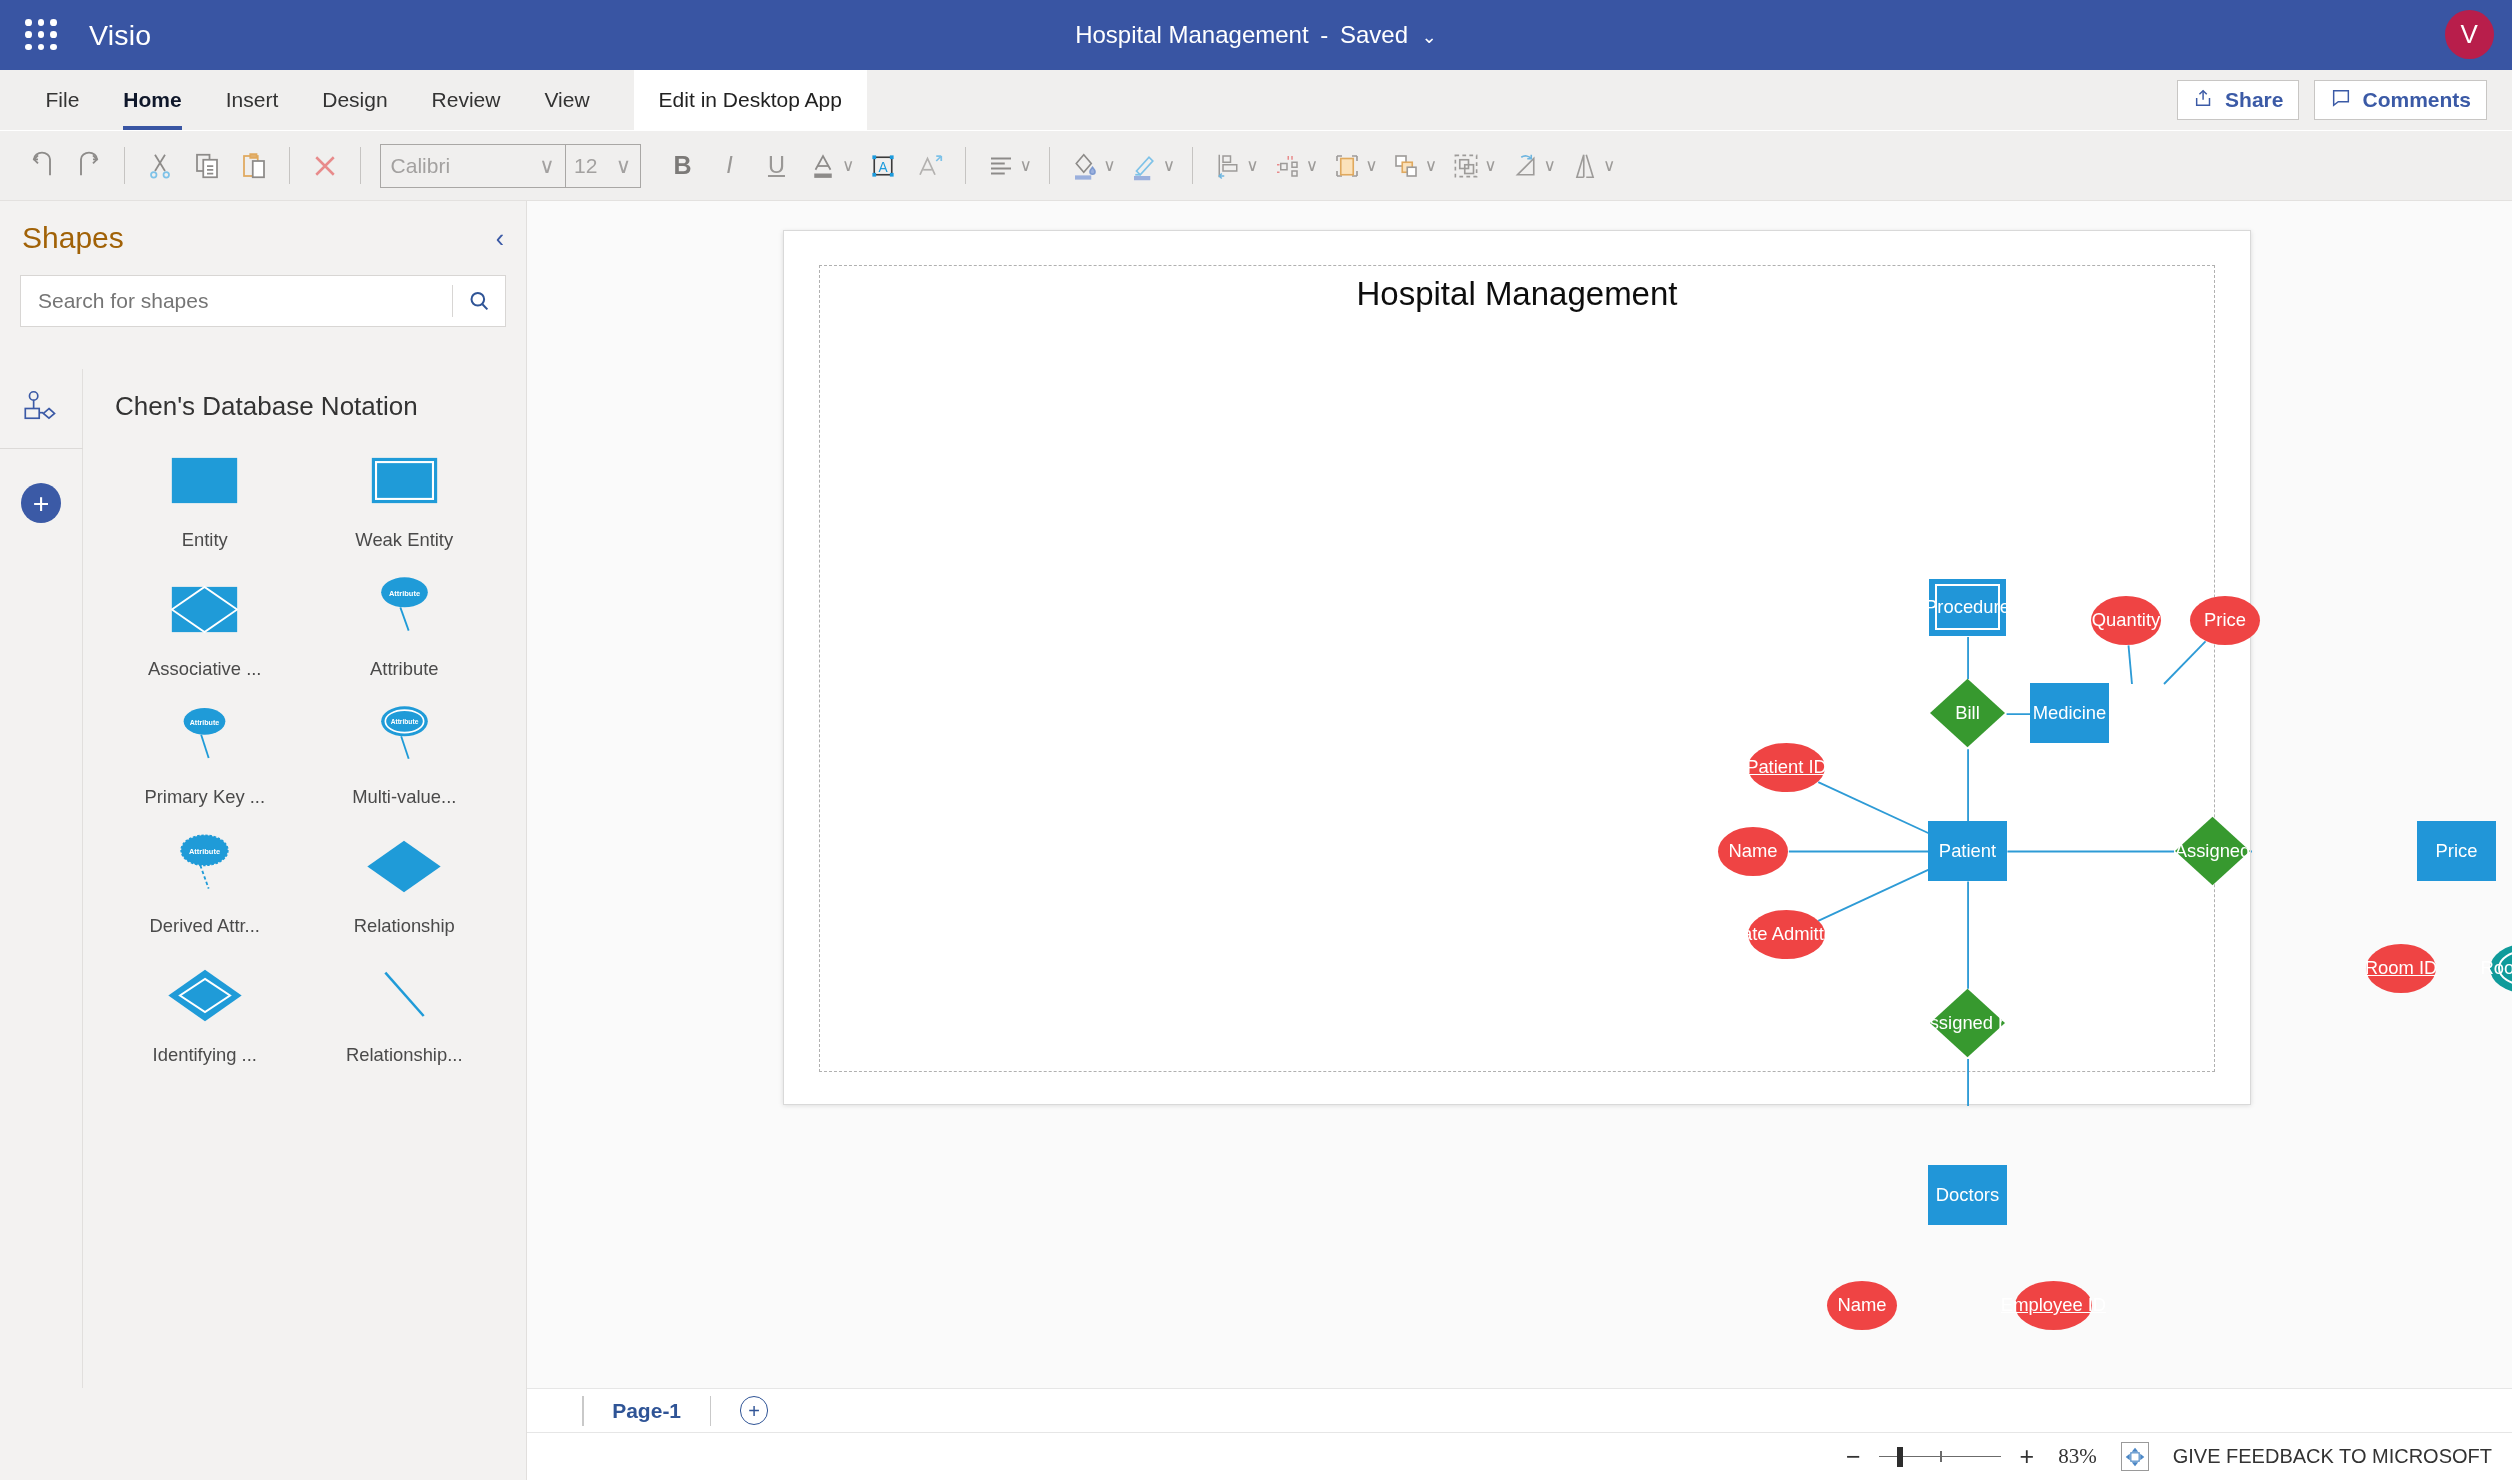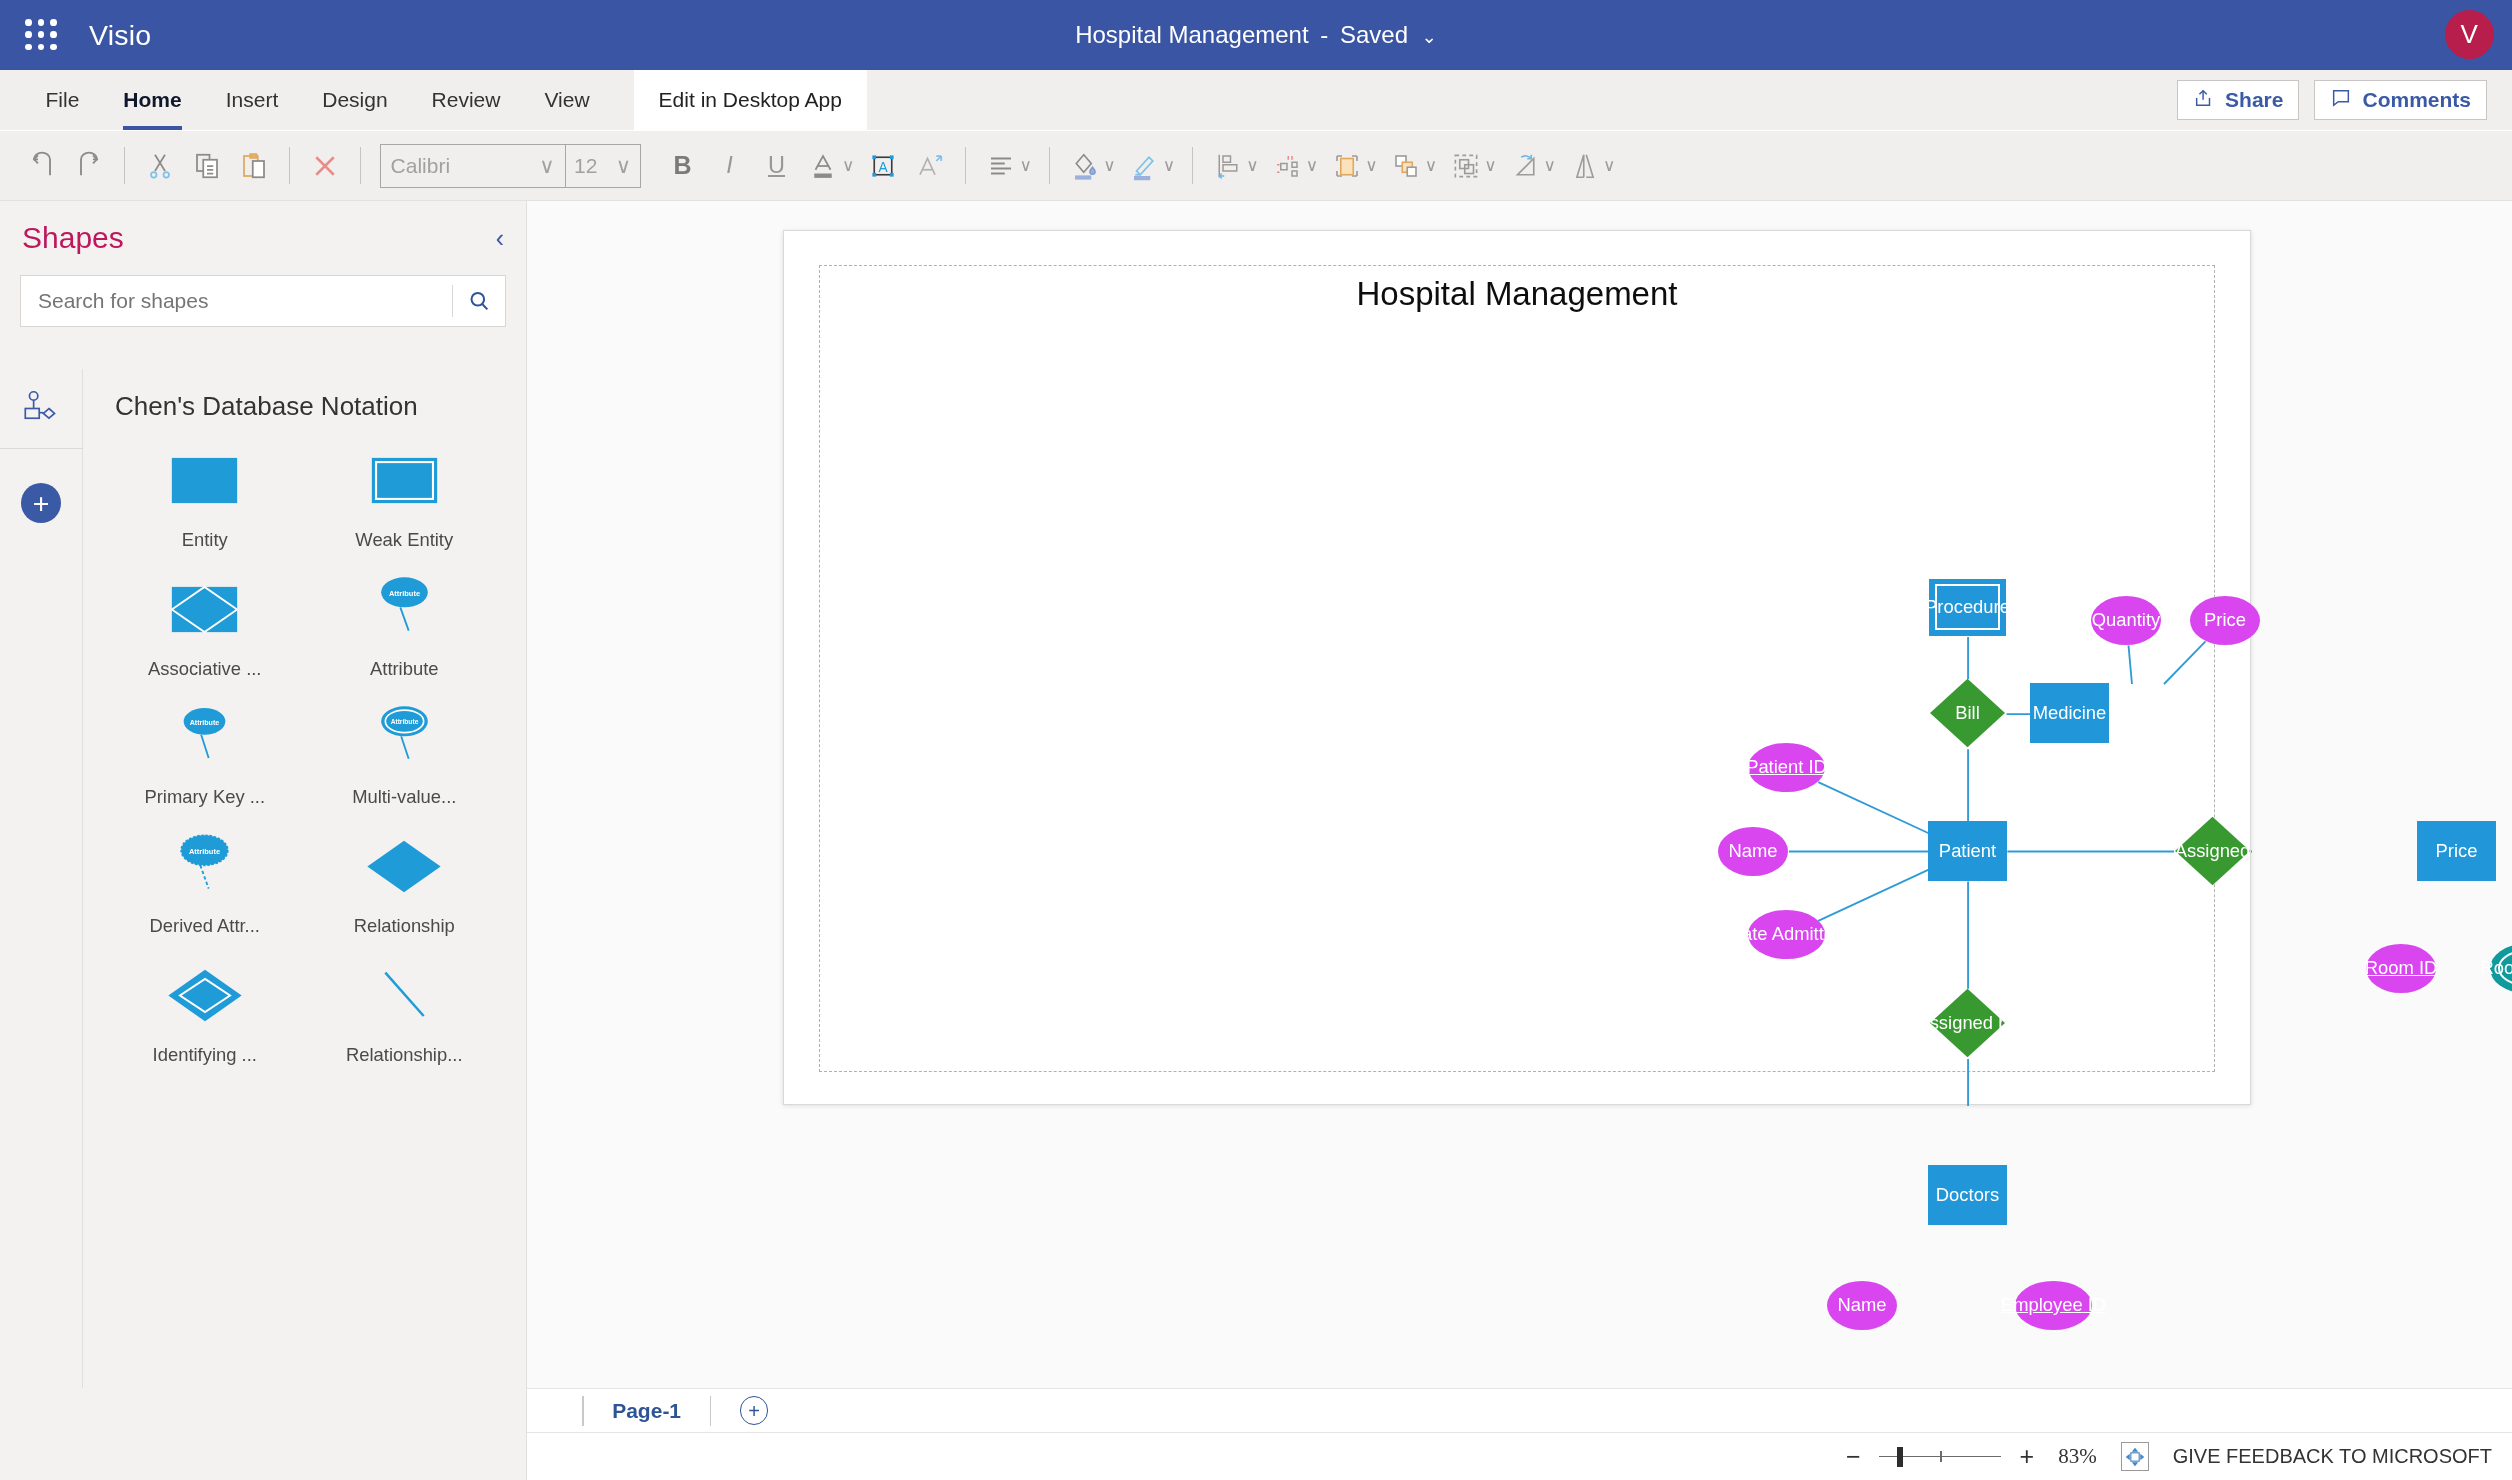--- a/index.html
+++ b/index.html
@@ -100,21 +100,21 @@
 
   
   #shapes-panel {
     position: absolute; left: 0; top: 201px; width: 527px; height: 1279px;
     background: #f3f2f1; border-right: 0.8px solid #e1dfdd;
   }
   #shapes-head {
     display: flex; align-items: center; justify-content: space-between;
     padding: 20px 22px 10px 22px;
   }
-  #shapes-title { font-size: 30px; color: #be185d; }
+  #shapes-title { font-size: 30px; color: #a16207; }
   #shapes-collapse { font-size: 25px; color: #3b5aa6; cursor: pointer; }
   #shapes-search {
     margin: 10px 20px 0 20px; height: 52px; background: #fff;
     border: 0.8px solid #d8d6d4; display: flex; align-items: center;
   }
   #shapes-search-input {
     flex: 1; border: 0; outline: 0; background: transparent;
     font-size: 21px; color: #616161; padding: 0 17px;
     font-family: "Liberation Sans", sans-serif;
   }
@@ -167,21 +167,21 @@
   #svg-links { position: absolute; left: 0; top: 0; width: 1468px; height: 875px; }
 
   .node { position: absolute; display: flex; align-items: center; justify-content: center;
           color: #ffffff; text-align: center; }
   .n-entity { background: #2196d8; }
   .n-weak { background: #2196d8; }
   .n-weak .inner {
     position: absolute; left: 5.9px; top: 5.9px; right: 5.9px; bottom: 5.9px;
     border: 2.5px solid #ffffff;
   }
-  .n-attr { background: #d946ef; border-radius: 50%; }
+  .n-attr { background: #ef4444; border-radius: 50%; }
   .n-multi { background: #0f9b9b; border-radius: 50%; }
   .n-multi .inner {
     position: absolute; left: 7.5px; top: 6.7px; right: 7.5px; bottom: 6.7px;
     border: 2.5px solid #ffffff; border-radius: 50%;
   }
   .n-rel { background: #37992f; }
   .nlabel { position: relative; z-index: 3; font-size: 18.4px; white-space: nowrap; }
   .nlabel.key { text-decoration: underline; }
 
   

